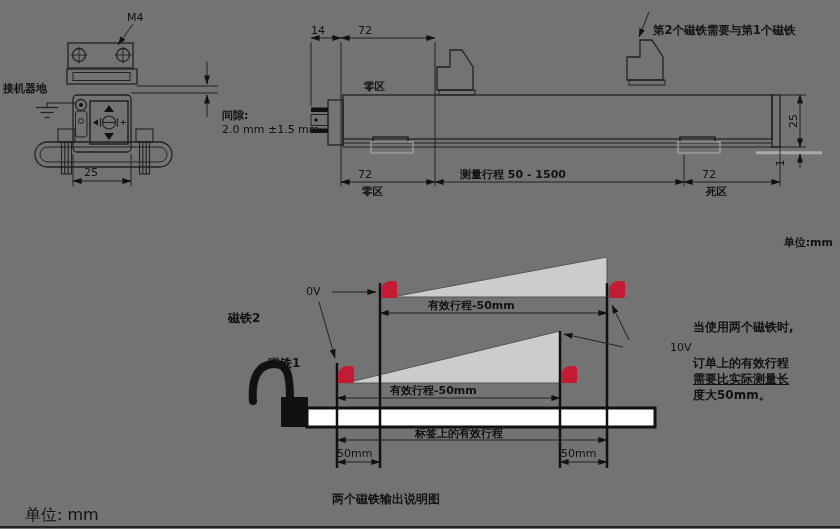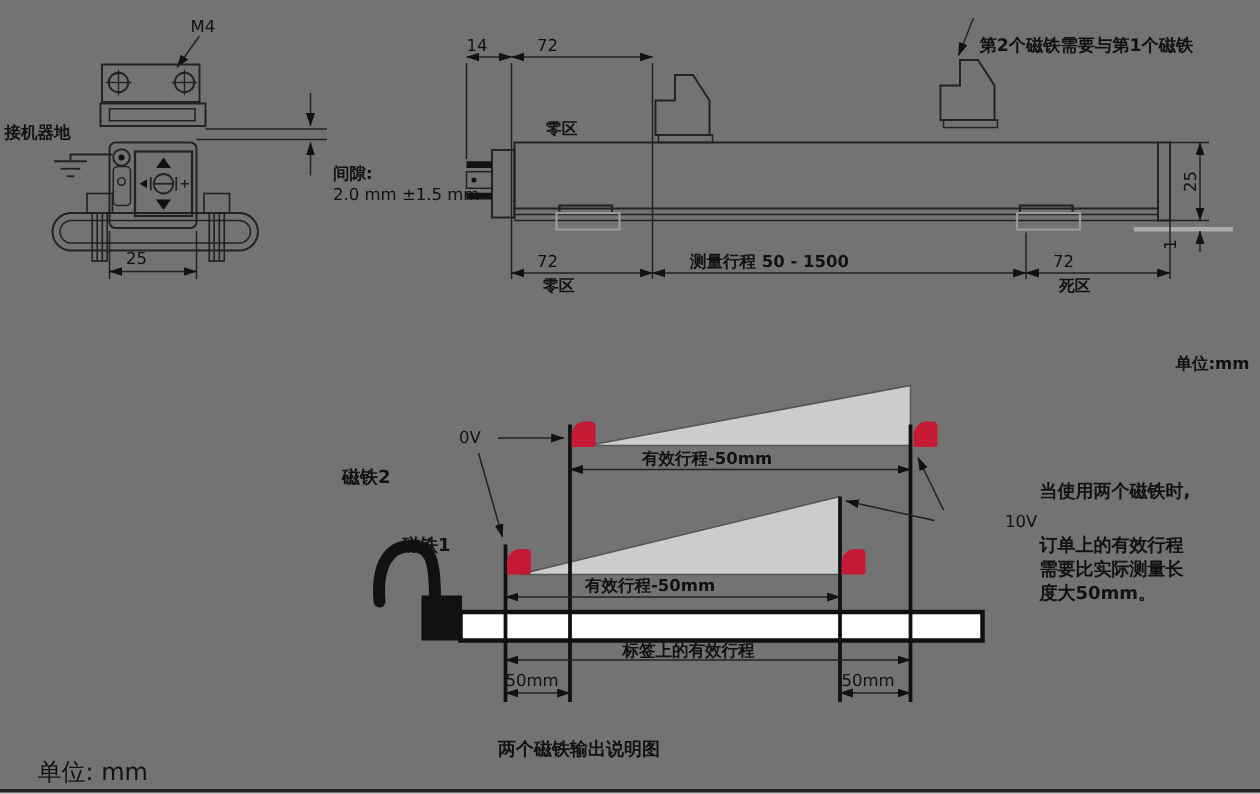--- a/index.html
+++ b/index.html
@@ -234,19 +234,19 @@
   <div class="lbl cn" style="left:228px;top:357px;font-size:12px;margin-left:40px;">磁铁1</div>
   <div class="lbl dim" style="left:306px;top:285px;text-align:right;">0V</div>
   <div class="lbl dim" style="left:626px;top:341px;margin-left:44px;">10V</div>
   <div class="lbl cn c" style="left:428px;top:299px;width:115px;">有效行程-50mm</div>
   <div class="lbl cn c" style="left:390px;top:384px;width:115px;">有效行程-50mm</div>
   <div class="lbl cn c" style="left:415px;top:427px;width:115px;">标签上的有效行程</div>
   <div class="lbl dim c" style="left:337px;top:447px;width:44px;">50mm</div>
   <div class="lbl dim c" style="left:561px;top:447px;width:44px;">50mm</div>
   <div class="lbl bignote" style="left:693px;top:320px;text-align:right;">当使用两个磁铁时,</div>
   <div class="lbl bignote" style="left:693px;top:356px;">订单上的有效行程</div>
-  <div class="lbl bignote" style="left:693px;top:372px;">需要比实际测量长</div>
+  <div class="lbl bignote" style="left:693px;top:372px;text-decoration:underline;">需要比实际测量长</div>
   <div class="lbl bignote" style="left:693px;top:388px;">度大50mm。</div>
   <div class="lbl caption c" style="left:332px;top:494px;width:160px;font-family:Liberation Mono, monospace;">两个磁铁输出说明图</div>
   <div class="lbl" style="left:25px;top:508px;font-size:16px;">单位: mm</div>
 
   <div class="bottom-rule"></div>
 </div>
 
 </body></html>

